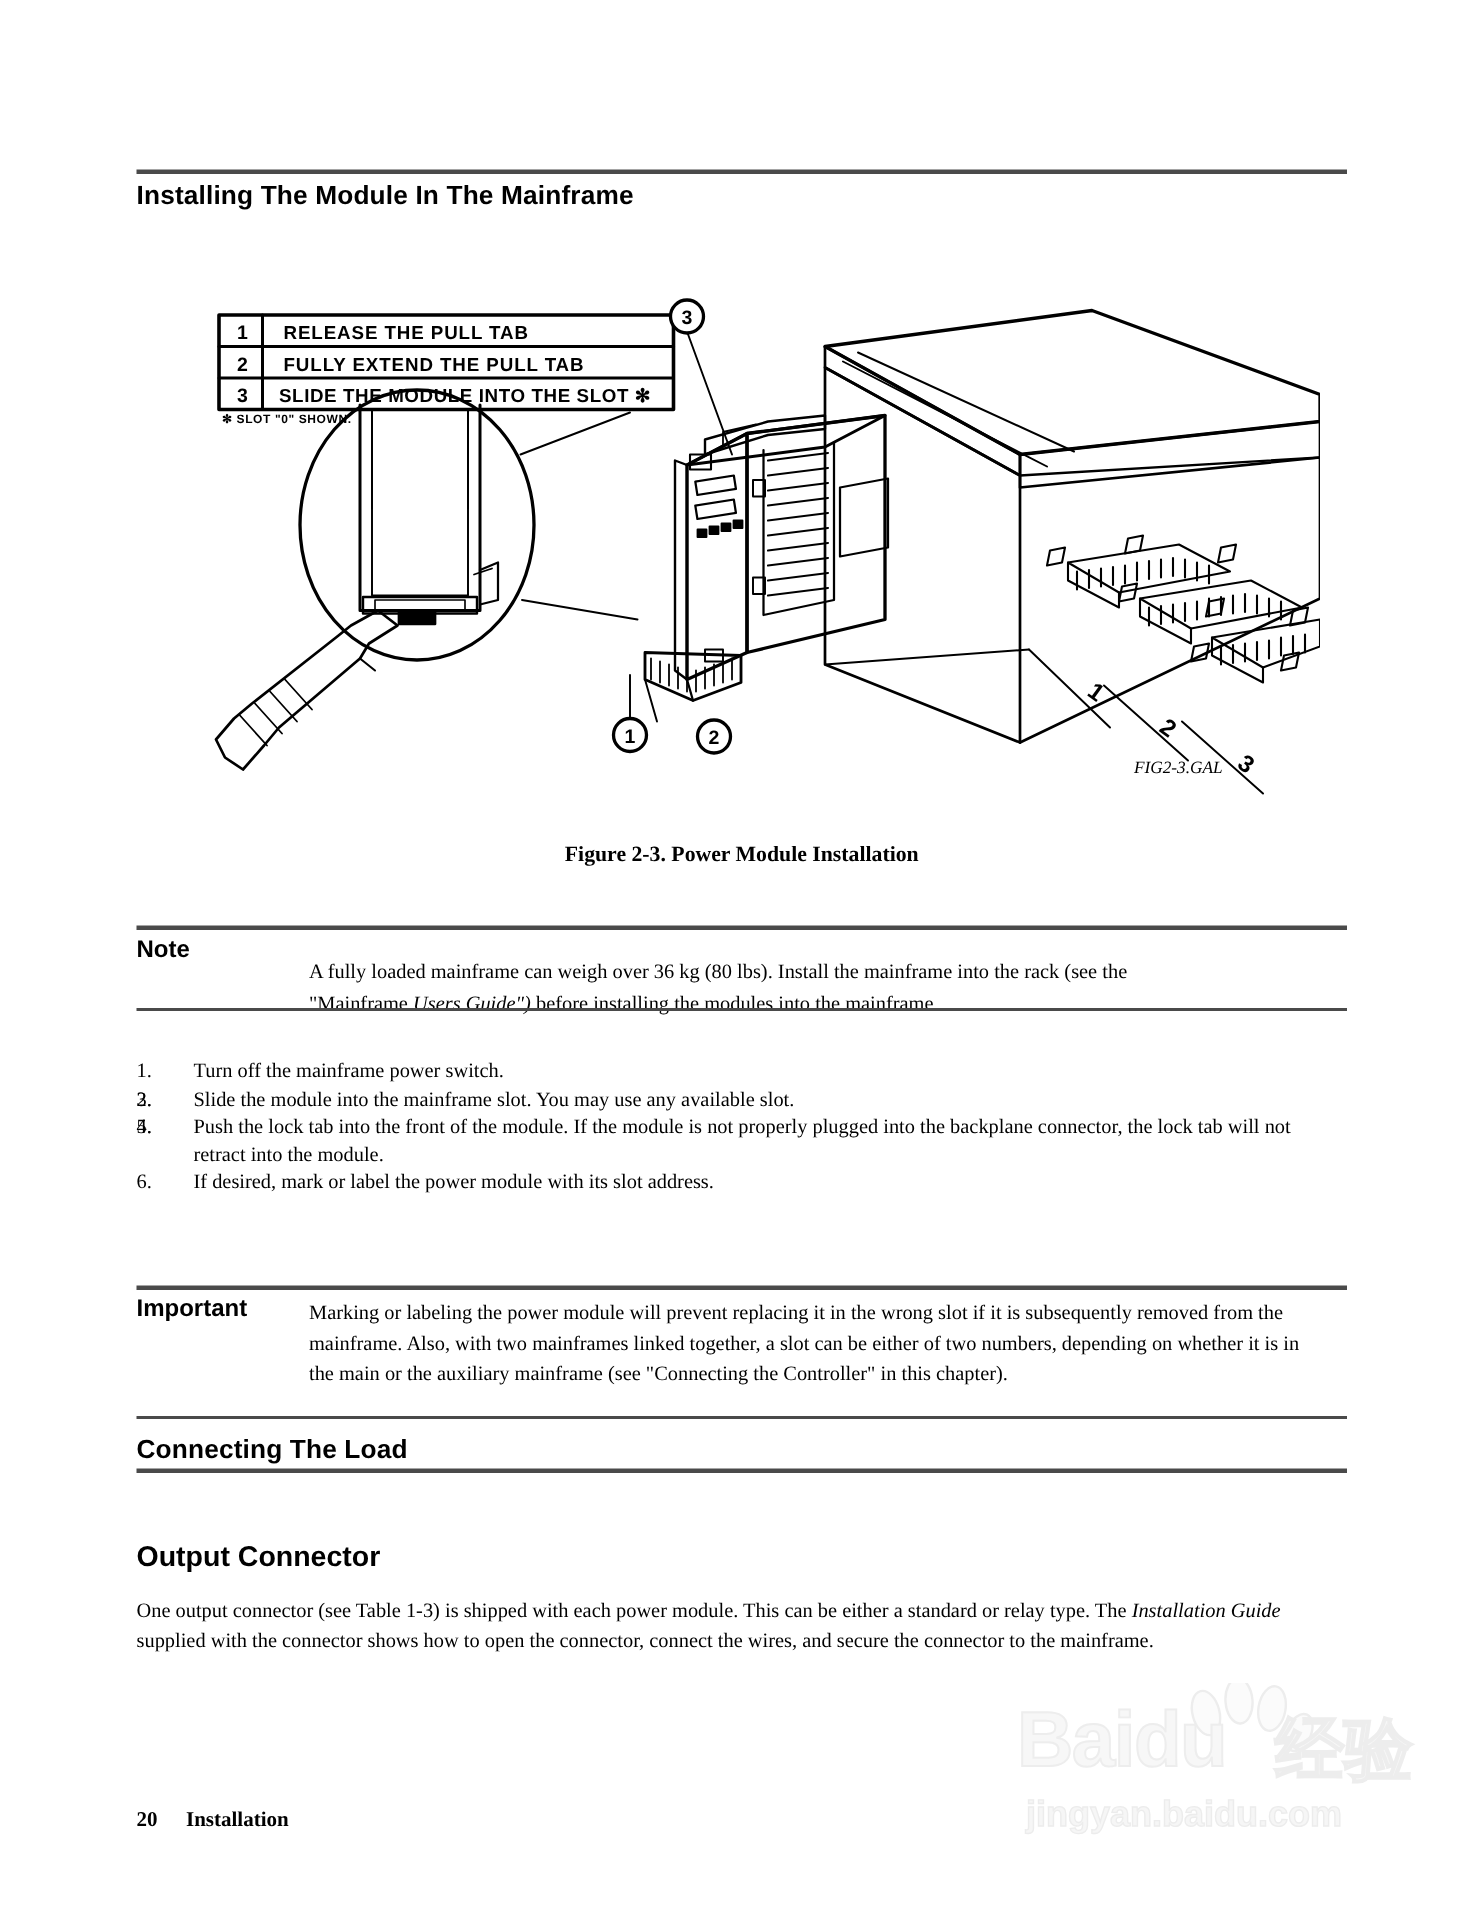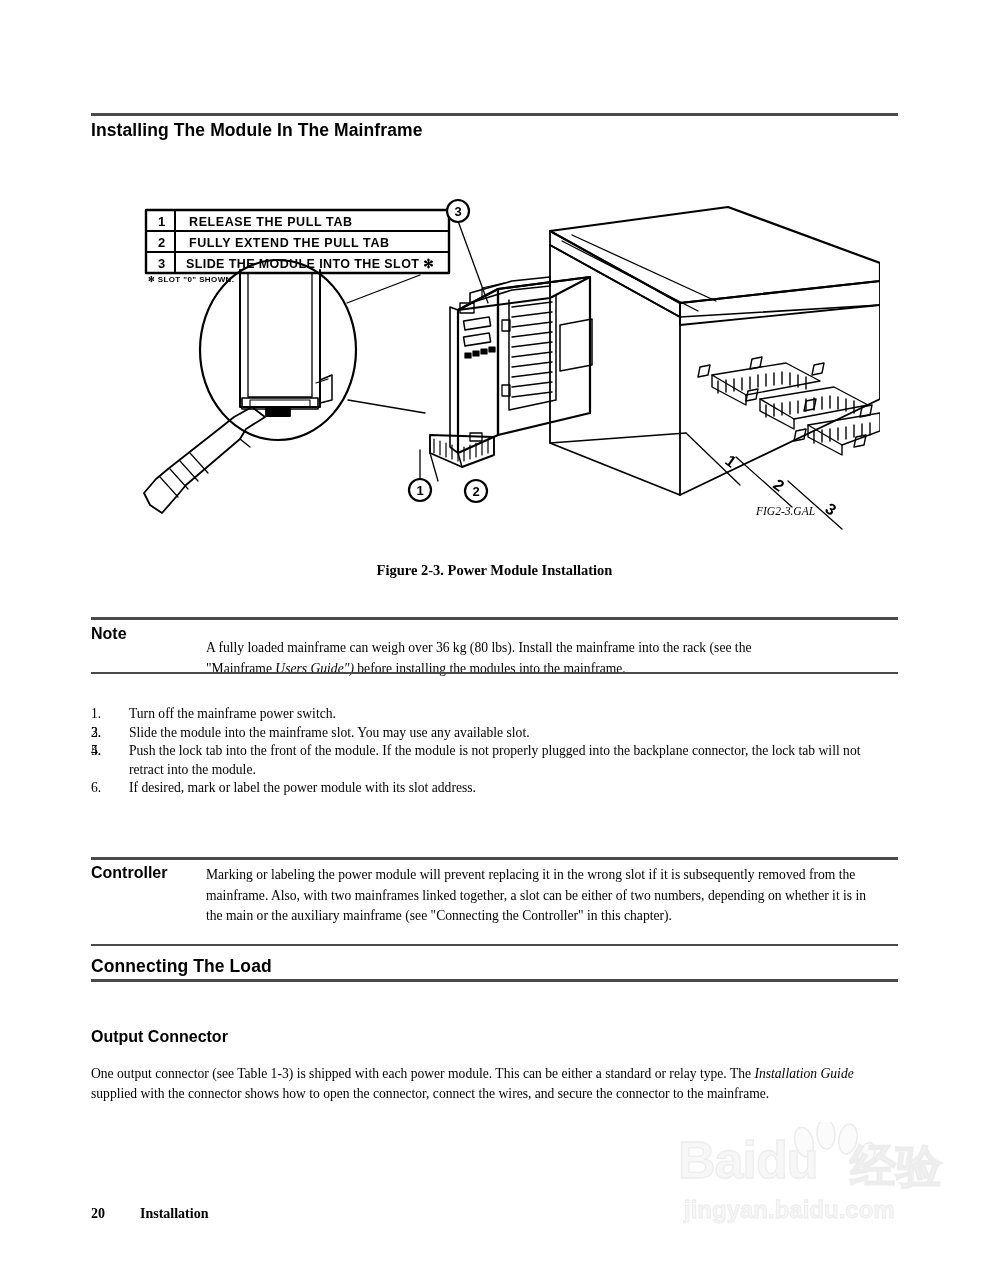--- a/index.html
+++ b/index.html
@@ -41,21 +41,21 @@
     font-weight: bold;
     font-size: 17.5px;
     letter-spacing: 0.1px;
     white-space: nowrap;
   }
   .h2 {
     position: absolute;
     left: 91px;
     font-family: "Liberation Sans", sans-serif;
     font-weight: bold;
-    font-size: 16px;
+    font-size: 19px;
     white-space: nowrap;
   }
 
   
   .figure-wrap {
     position: absolute;
     left: 120px;
     top: 185px;
     width: 760px;
     height: 360px;
@@ -124,21 +124,21 @@
 
   
   .footer {
     position: absolute;
     left: 91px;
     font-family: "Liberation Serif", serif;
     font-weight: bold;
     font-size: 14px;
     white-space: nowrap;
   }
-  .footer .pg { margin-right: 35px; }
+  .footer .pg { margin-right: 19px; }
 
   
   .watermark {
     position: absolute;
     left: 678px;
     top: 1122px;
     width: 300px;
     height: 115px;
     pointer-events: none;
   }
@@ -380,21 +380,21 @@
       <span class="num">5.</span>
       <span>Push the lock tab into the front of the module.  If the module is not properly plugged into the backplane connector, the lock tab will not retract into the module.</span>
     </div>
     <div class="li">
       <span class="num">6.</span>
       <span>If desired, mark or label the power module with its slot address.</span>
     </div>
   </div>
 
   <div class="rule rule-thick" style="top:857px;"></div>
-  <div class="admon-label" style="top:864px;">Controller</div>
+  <div class="admon-label" style="top:864px;">Important</div>
   <div class="admon-body" style="top:865px;">Marking or labeling the power module will prevent replacing it in the wrong slot if it is subsequently removed from the mainframe.  Also, with two mainframes linked together, a slot can be either of two numbers, depending on whether it is in the main or the auxiliary mainframe (see "Connecting the Controller" in this chapter).</div>
   <div class="rule rule-thin" style="top:944px;"></div>
 
   <div class="rule rule-thick" style="top:979px;"></div>
   <div class="h1" style="top:956px;">Connecting The Load</div>
   <div class="h2" style="top:1028px;">Output Connector</div>
 
   <div class="para" style="top:1064px;">
     <span>One output connector (see Table 1-3) is shipped with each power module.  This can be either a standard or relay type.  The </span><i>Installation Guide</i><span> supplied with the connector shows how to open the connector, connect the wires, and secure the connector to the mainframe.</span>
   </div>

